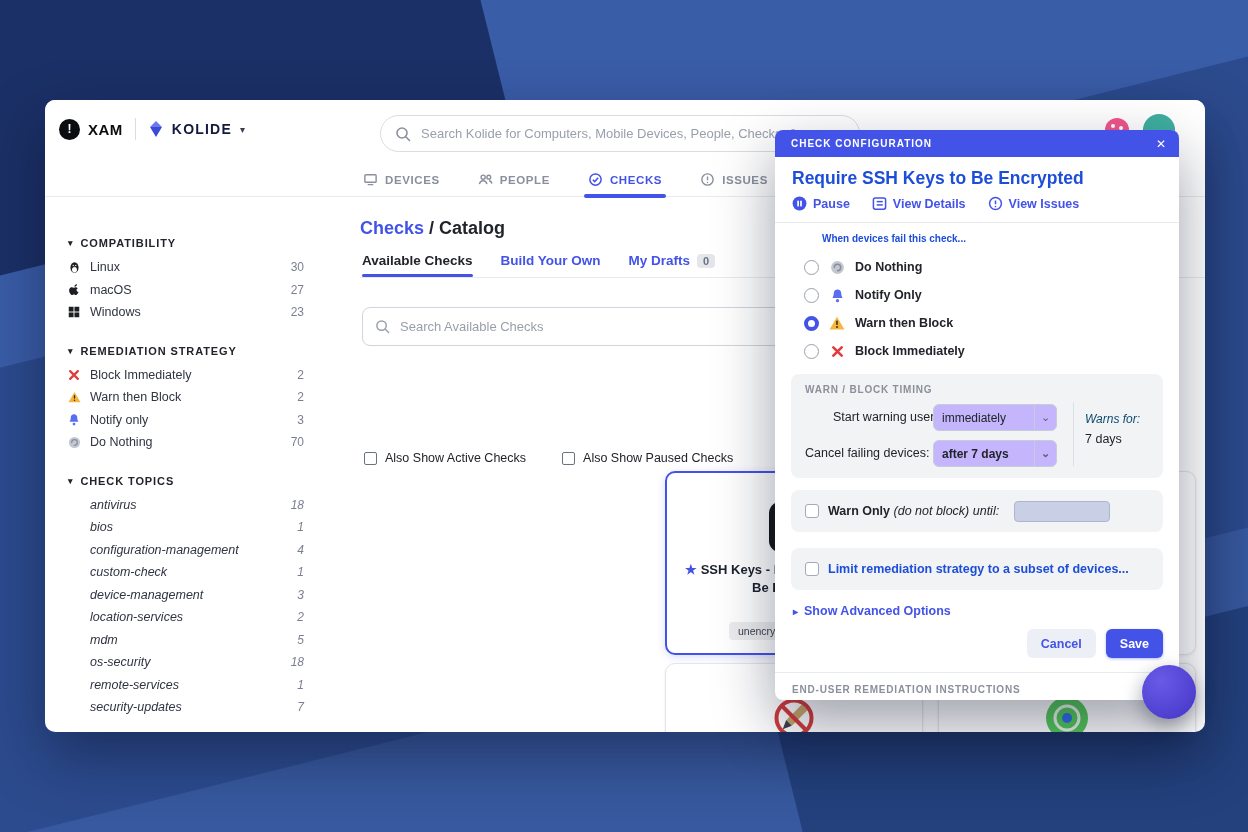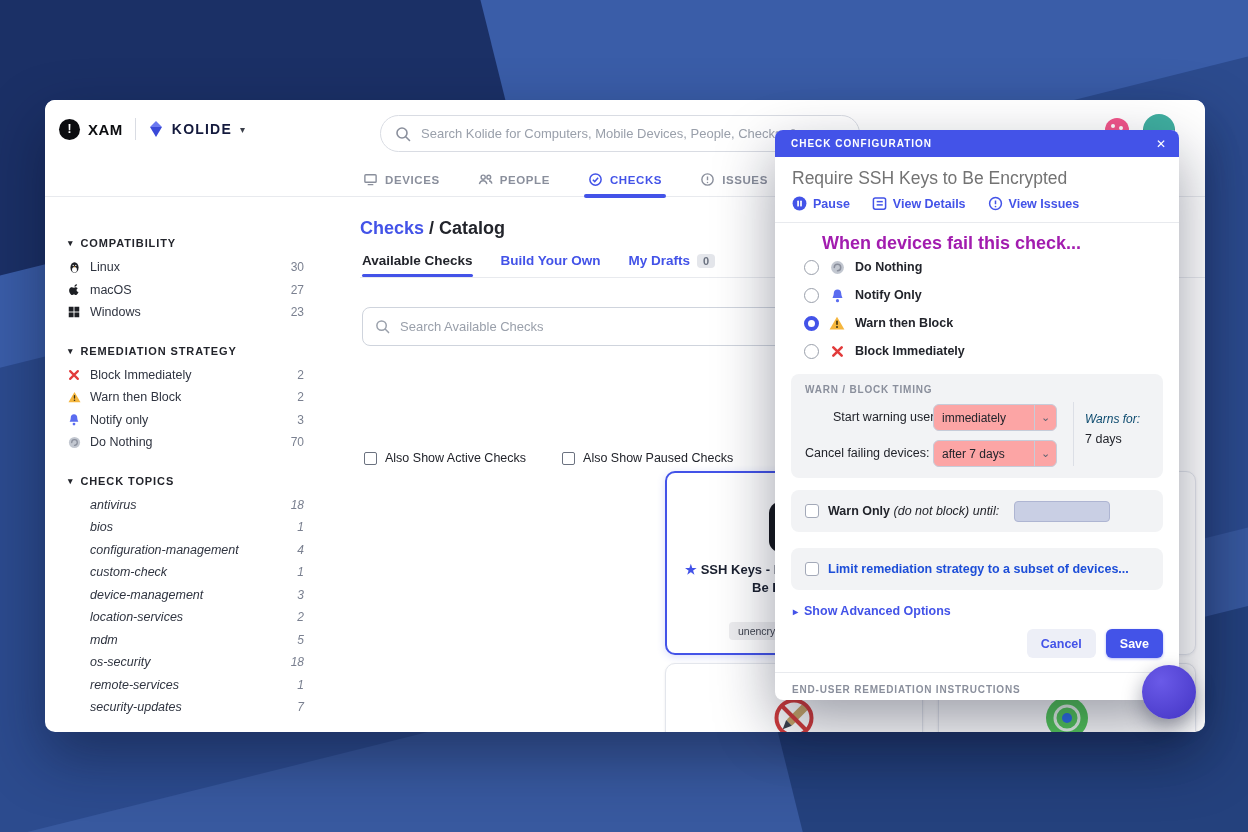--- a/index.html
+++ b/index.html
@@ -93,36 +93,36 @@
   .ssh-box .ssh-txt { position:absolute; left:6px; top:5px; font-family:"DejaVu Sans Mono", monospace; font-size:8px; color:#fff; }
   .ssh-box svg { position:absolute; left:50%; top:22px; transform:translateX(-50%); }
 
   
   .modal { position:absolute; left:775px; top:130px; width:404px; height:570px; background:#fff; border-radius:8px;
     box-shadow:0 24px 60px rgba(10,16,40,.4); z-index:50; }
   .modal-header { height:27px; background:#4353e8; border-radius:8px 8px 0 0; display:flex; align-items:center;
     justify-content:space-between; padding:0 13px 0 16px; }
   .modal-header .mh-title { color:#fff; font-size:10px; font-weight:800; letter-spacing:1px; }
   .modal-header .mh-close { color:#fff; font-size:12px; cursor:pointer; }
-  .modal-title { position:absolute; left:17px; top:38px; font-size:17.5px; font-weight:400; color:#737373; }
+  .modal-title { position:absolute; left:17px; top:38px; font-size:17.5px; font-weight:700; color:#1d4ed8; }
   .modal-actions { position:absolute; left:17px; top:66px; display:flex; gap:22px; }
   .m-action { display:flex; align-items:center; gap:6px; color:#4353e8; font-size:12.5px; font-weight:700; cursor:pointer; }
   .m-div1 { position:absolute; left:0; top:92px; width:100%; height:1px; background:#e8eaee; }
-  .fail-label { position:absolute; left:47px; top:103px; font-size:18px; font-weight:700; color:#a21caf; }
+  .fail-label { position:absolute; left:47px; top:103px; font-size:10px; font-weight:700; color:#1d4ed8; }
   .radio-row { position:absolute; left:29px; display:flex; align-items:center; cursor:pointer; height:18px; }
   .radio { width:15px; height:15px; border:1.5px solid #9aa0ab; border-radius:50%; background:#fff; }
   .radio.selected { border:4.5px solid #4353e8; }
   .opt-icon { width:18px; display:flex; justify-content:center; margin-left:9px; }
   .opt-label { margin-left:9px; font-size:12.5px; font-weight:600; color:#22242b; }
 
   .gray-panel { position:absolute; left:16px; width:372px; background:#f2f3f5; border-radius:8px; }
   .timing-panel { top:244px; height:104px; }
   .tp-heading { position:absolute; left:14px; top:10px; font-size:10px; font-weight:800; letter-spacing:.8px; color:#8a8f9c; }
   .tp-label { position:absolute; left:14px; font-size:12.5px; color:#22242b; line-height:27px; }
-  .tp-select { position:absolute; left:142px; width:124px; height:27px; background:#fca5a5; border:1px solid #c6ccd9; border-radius:6px;
+  .tp-select { position:absolute; left:142px; width:124px; height:27px; background:#c4b5fd; border:1px solid #c6ccd9; border-radius:6px;
     display:flex; align-items:center; cursor:pointer; }
   .tp-select .sel-val { flex:1; padding:0 8px; font-size:12px; color:#22242b; }
   .tp-select .sel-arrow { width:22px; height:100%; border-left:1px solid #c6ccd9; display:flex; align-items:center; justify-content:center;
     color:#5b6170; font-size:11px; }
   .tp-vline { position:absolute; left:282px; top:28px; height:64px; width:1px; background:#dcdfe6; }
   .warns-label { position:absolute; left:294px; top:38px; font-size:12px; font-style:italic; color:#0c4a6e; }
   .warns-value { position:absolute; left:294px; top:58px; font-size:12.5px; color:#22242b; }
 
   .warnonly-panel { top:360px; height:42px; display:flex; align-items:center; gap:9px; padding:0 14px; }
   .mcb { width:14px; height:14px; border:1px solid #a3a9b8; border-radius:3px; background:#fff; flex:none; }
@@ -582,21 +582,21 @@
   </div>
 
   <div class="gray-panel timing-panel">
     <div class="tp-heading">WARN / BLOCK TIMING</div>
     <div class="tp-label" style="top:30px;margin-left:28px;">Start warning users:</div>
     <div class="tp-select" style="top:30px;">
       <span class="sel-val">immediately</span>
       <span class="sel-arrow">⌄</span>
     </div>
     <div class="tp-label" style="top:66px;">Cancel failing devices:</div>
-    <div class="tp-select" style="top:66px;">
+    <div class="tp-select" style="top:66px;font-weight:bold;">
       <span class="sel-val">after 7 days</span>
       <span class="sel-arrow">⌄</span>
     </div>
     <div class="tp-vline"></div>
     <div class="warns-label">Warns for:</div>
     <div class="warns-value">7 days</div>
   </div>
 
   <div class="gray-panel warnonly-panel">
     <span class="mcb"></span>

